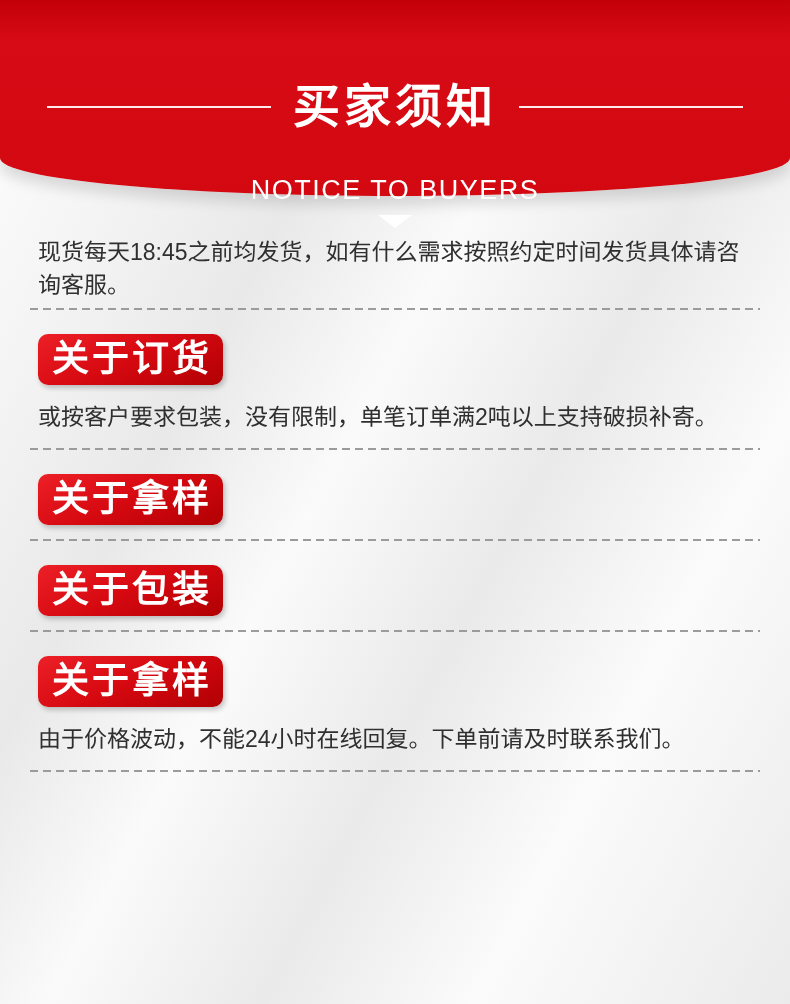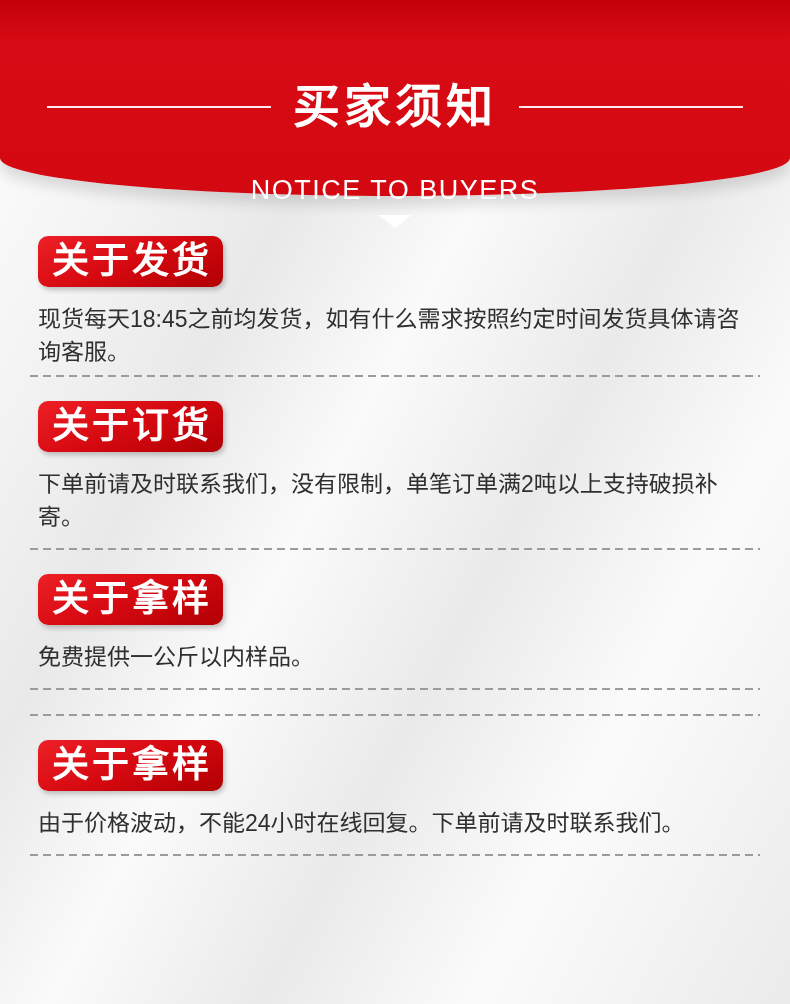--- a/index.html
+++ b/index.html
@@ -94,38 +94,37 @@
         <span class="title-rule"></span>
       </div>
       <div class="subtitle">NOTICE TO BUYERS</div>
       <div class="arrow-down"></div>
     </div>
   </header>
 
   <main>
 
     <section class="notice-section first">
-      <div class="badge">关于发货</div>
       <p class="desc">现货每天18:45之前均发货，如有什么需求按照约定时间发货具体请咨询客服。</p>
       <div class="divider"></div>
     </section>
 
     <section class="notice-section">
       <div class="badge">关于订货</div>
-      <p class="desc">下单前请及时联系我们，没有限制，单笔订单满2吨以上支持破损补寄。</p>
+      <p class="desc">或按客户要求包装，没有限制，单笔订单满2吨以上支持破损补寄。</p>
       <div class="divider"></div>
     </section>
 
     <section class="notice-section">
       <div class="badge">关于拿样</div>
-      <p class="desc">免费提供一公斤以内样品。</p>
       <div class="divider"></div>
     </section>
 
     <section class="notice-section">
+      <div class="badge">关于包装</div>
       <div class="divider"></div>
     </section>
 
     <section class="notice-section">
       <div class="badge">关于拿样</div>
       <p class="desc">由于价格波动，不能24小时在线回复。下单前请及时联系我们。</p>
       <div class="divider"></div>
     </section>
 
   </main>

